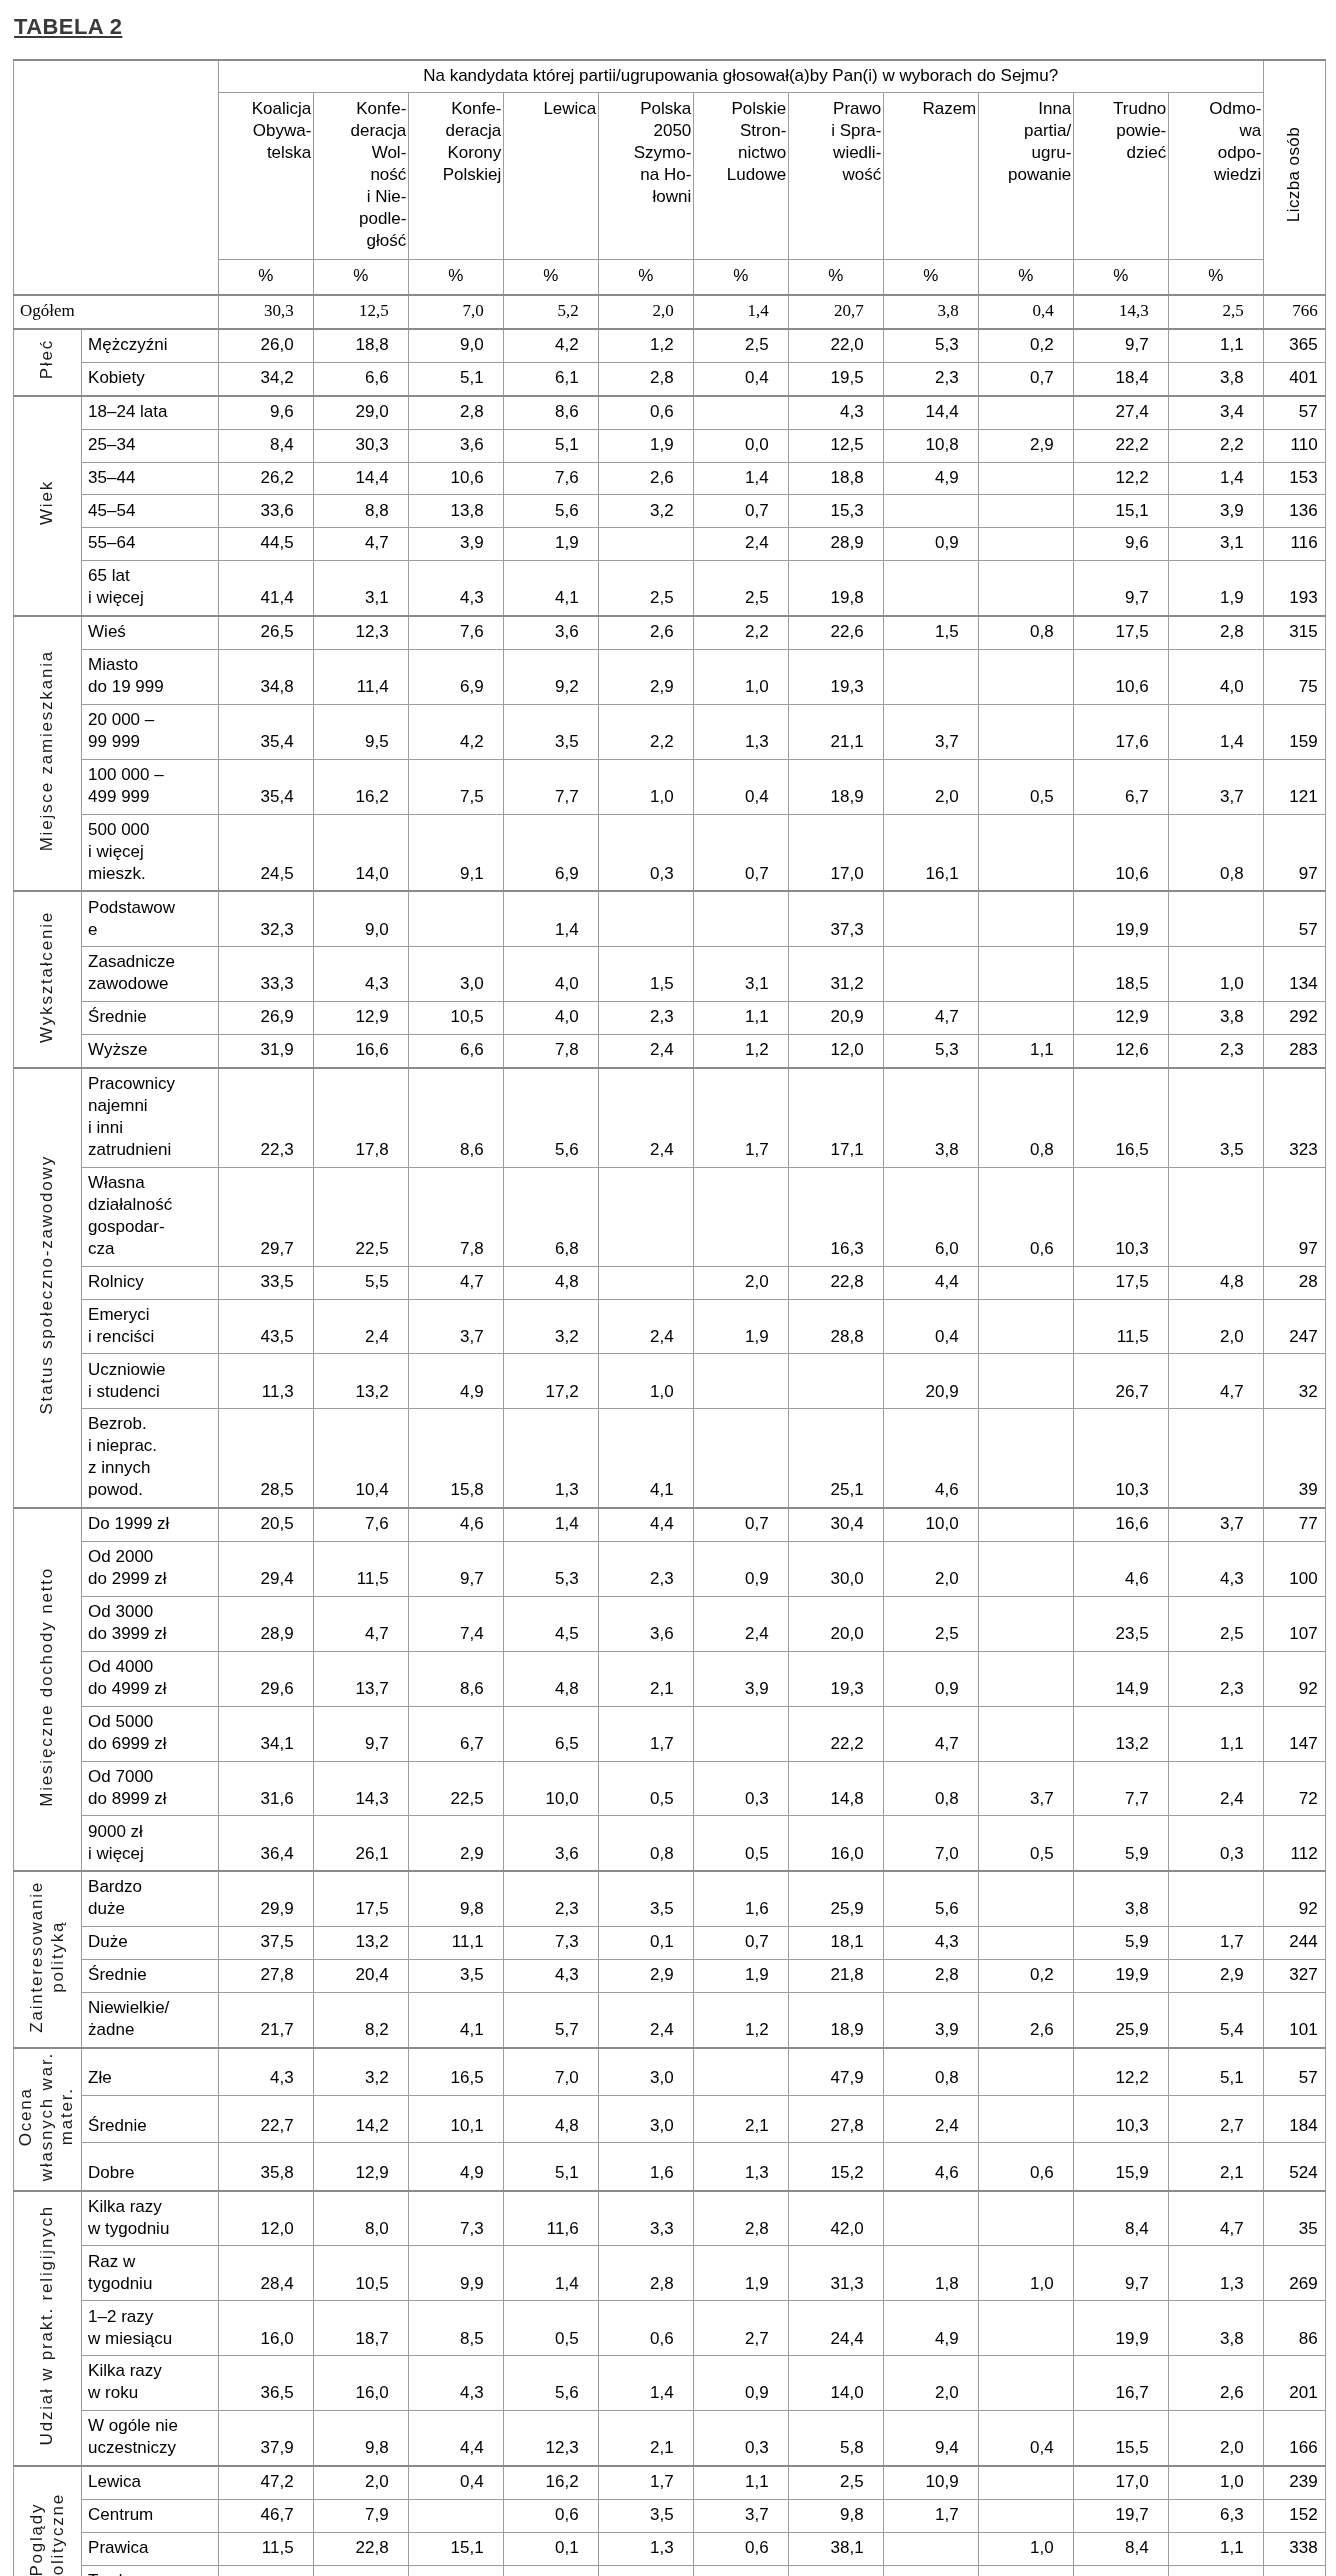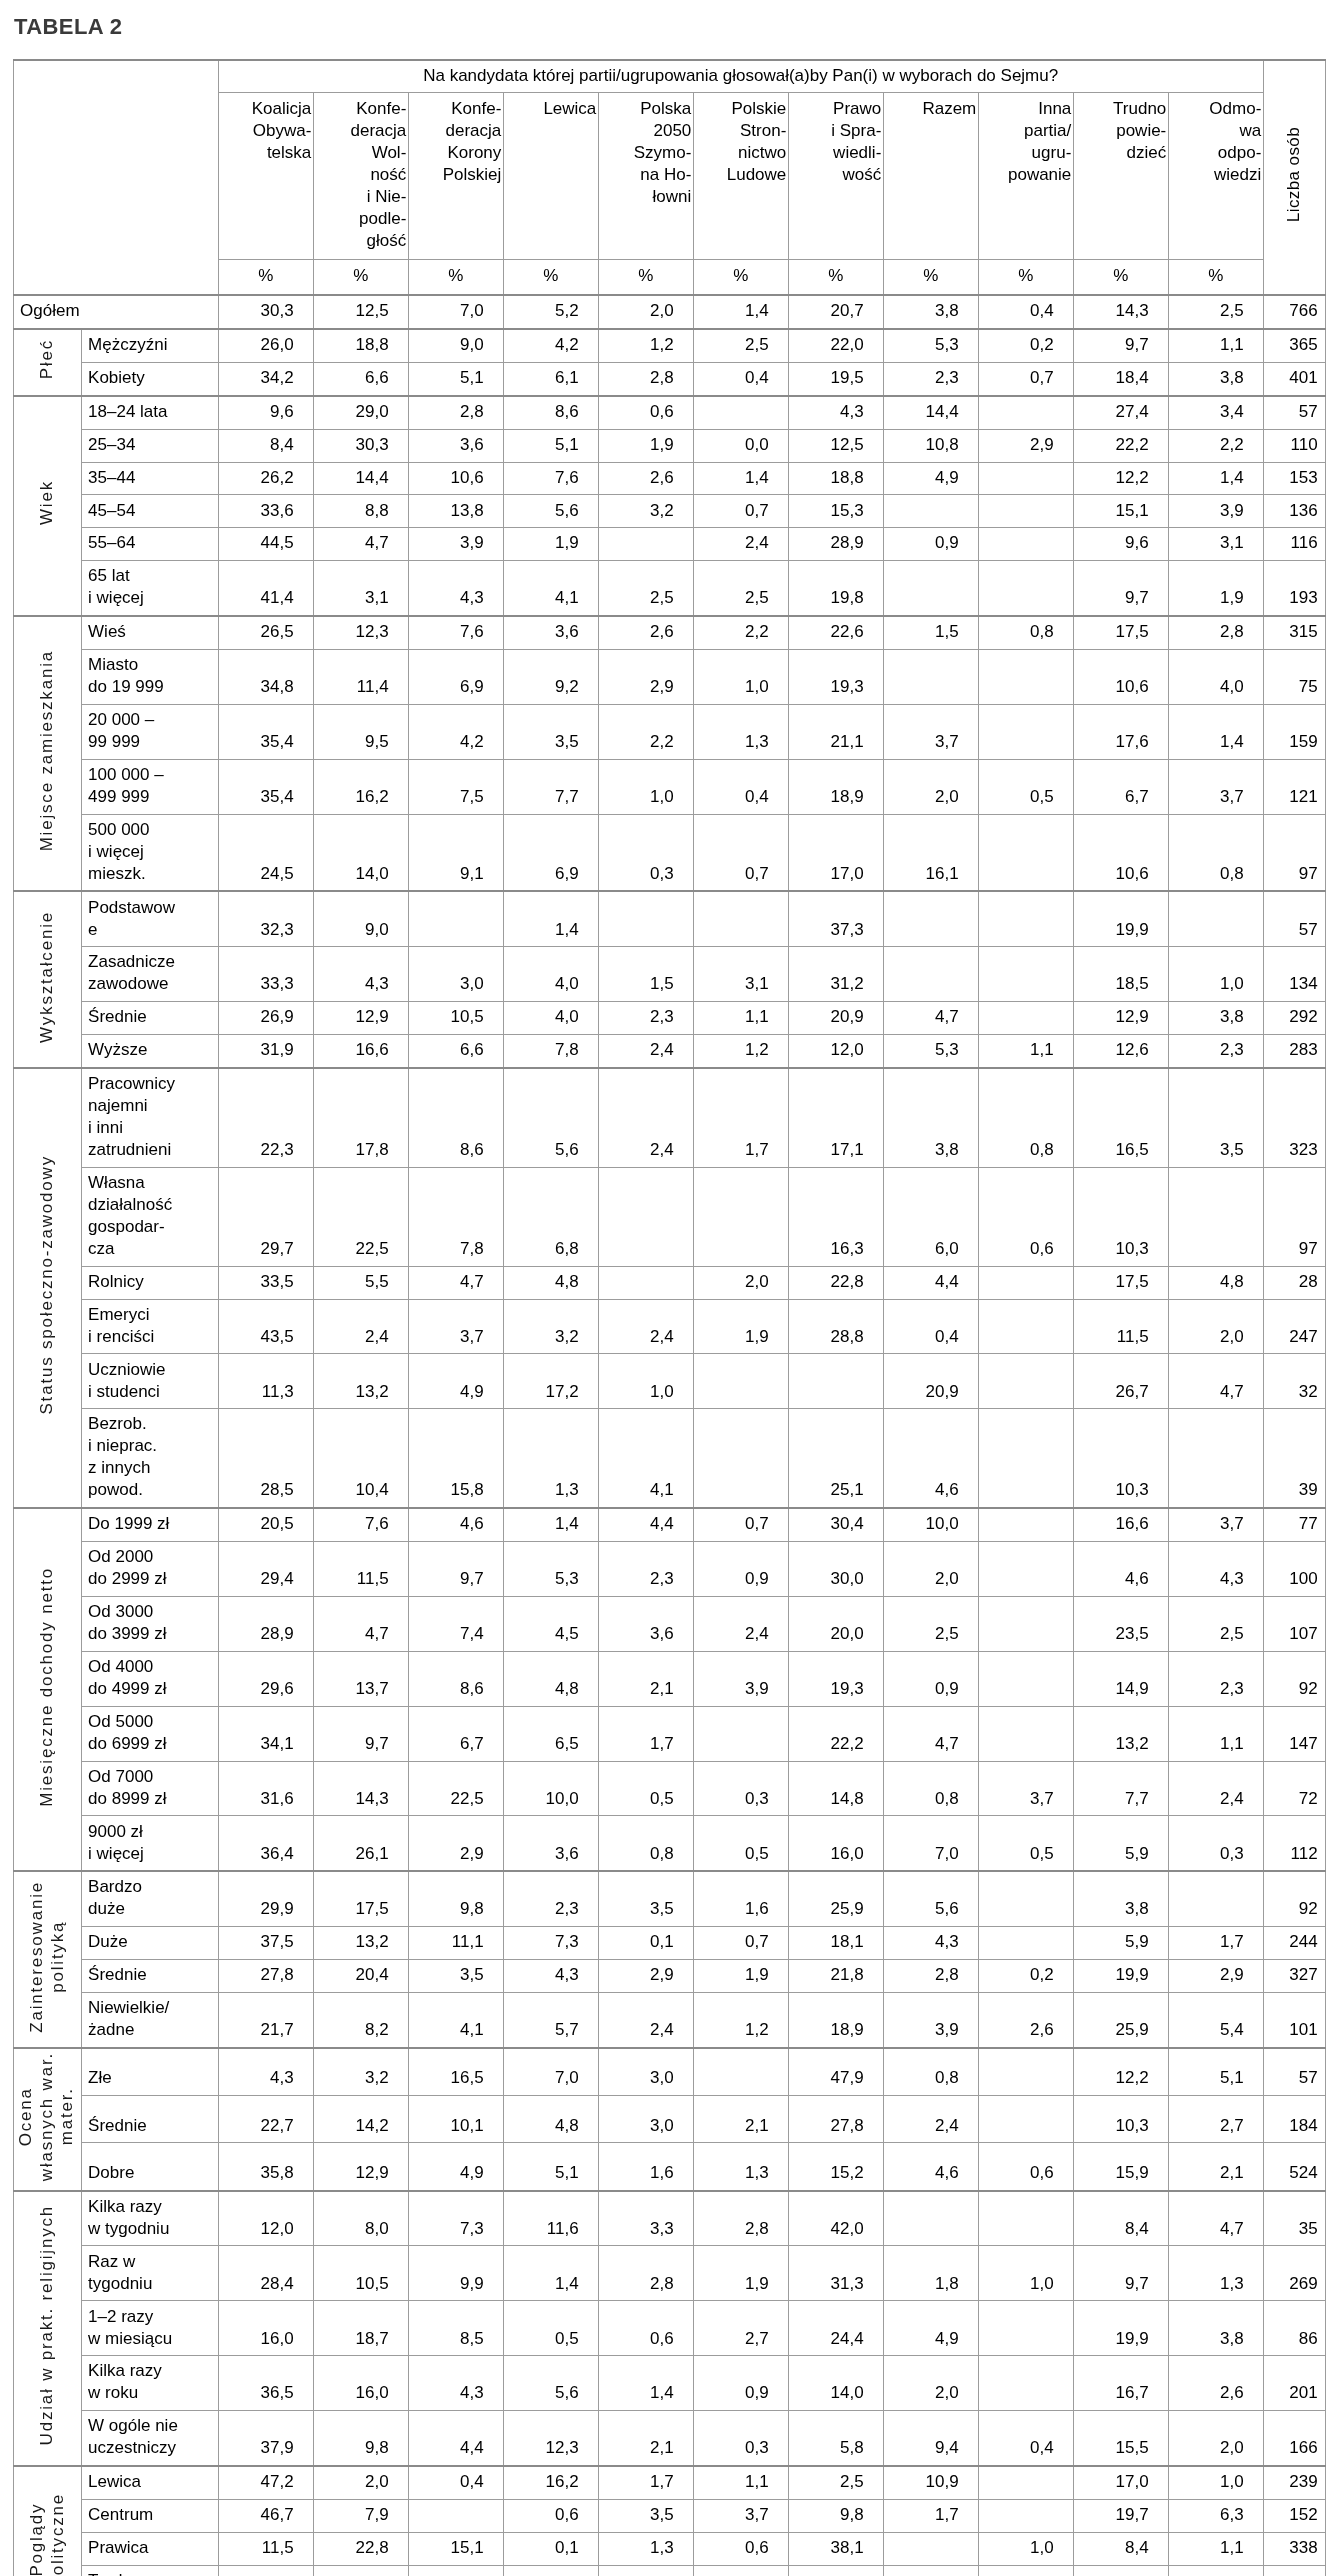--- a/index.html
+++ b/index.html
@@ -5,21 +5,21 @@
   html, body { margin: 0; padding: 0; background: #ffffff; }
   body {
     width: 1337px; height: 2576px;
     font-family: "Liberation Sans", sans-serif;
     color: #000;
     -webkit-font-smoothing: antialiased;
   }
   .page { padding: 8.5px 12.7px 0 12.7px; }
   .doc-title {
     font-size: 22px; font-weight: bold; color: #3a3a3a;
-    margin: 5.7px 0 18.4px 1.4px; letter-spacing: 0.4px;
+    margin: 5.7px 0 18.4px 1.4px; letter-spacing: 0.4px; text-decoration: underline;
   }
   table.stat {
     border-collapse: collapse; table-layout: fixed;
     width: 1309px;
     border-top: 2.8px solid #8a8a8a;
     border-bottom: 2.8px solid #8a8a8a;
     border-left: 0.7px solid #9c9c9c;
     border-right: 0.7px solid #9c9c9c;
   }
   table.stat td, table.stat th {
@@ -43,21 +43,21 @@
   td.corner { border-bottom: 2.8px solid #8a8a8a; }
   td.count-head { border-bottom: 2.8px solid #8a8a8a; vertical-align: middle; text-align: center; }
   tbody td {
     line-height: 22px; vertical-align: bottom;
     padding: 4.2px 0 5.7px 0;
   }
   td.cat { text-align: left; padding-left: 6.4px; padding-right: 2.8px; white-space: pre-line; }
   td.val { text-align: right; padding-right: 19px; }
   td.cnt { text-align: right; padding-right: 7px; margin-left: 8px; }
   td.grp { vertical-align: middle; text-align: center; padding: 2.8px 1.4px; }
-  tr.total-row td { border-top: 2.8px solid #8a8a8a; border-bottom: 2.8px solid #8a8a8a; }
+  tr.total-row td { border-top: 2.8px solid #8a8a8a; border-bottom: 2.8px solid #8a8a8a; font-family: Liberation Serif, serif; }
   tr.grp-first td { border-top: 2.8px solid #8a8a8a; }
   .vtext {
     display: inline-block;
     writing-mode: vertical-rl;
     transform: rotate(180deg);
     white-space: pre;
     line-height: 20.5px;
     text-align: center;
   }
   .grp .vtext { letter-spacing: 1.8px; color: #1a1a1a; }

